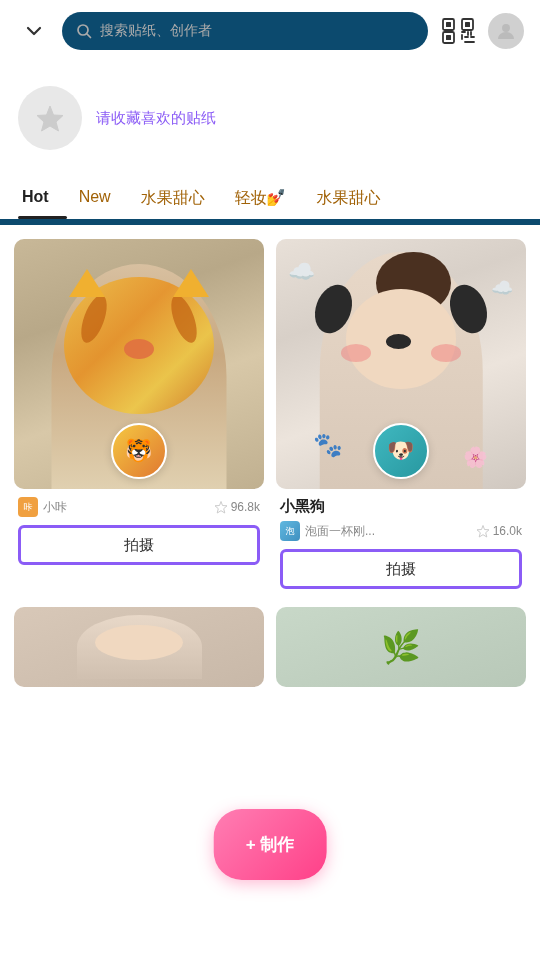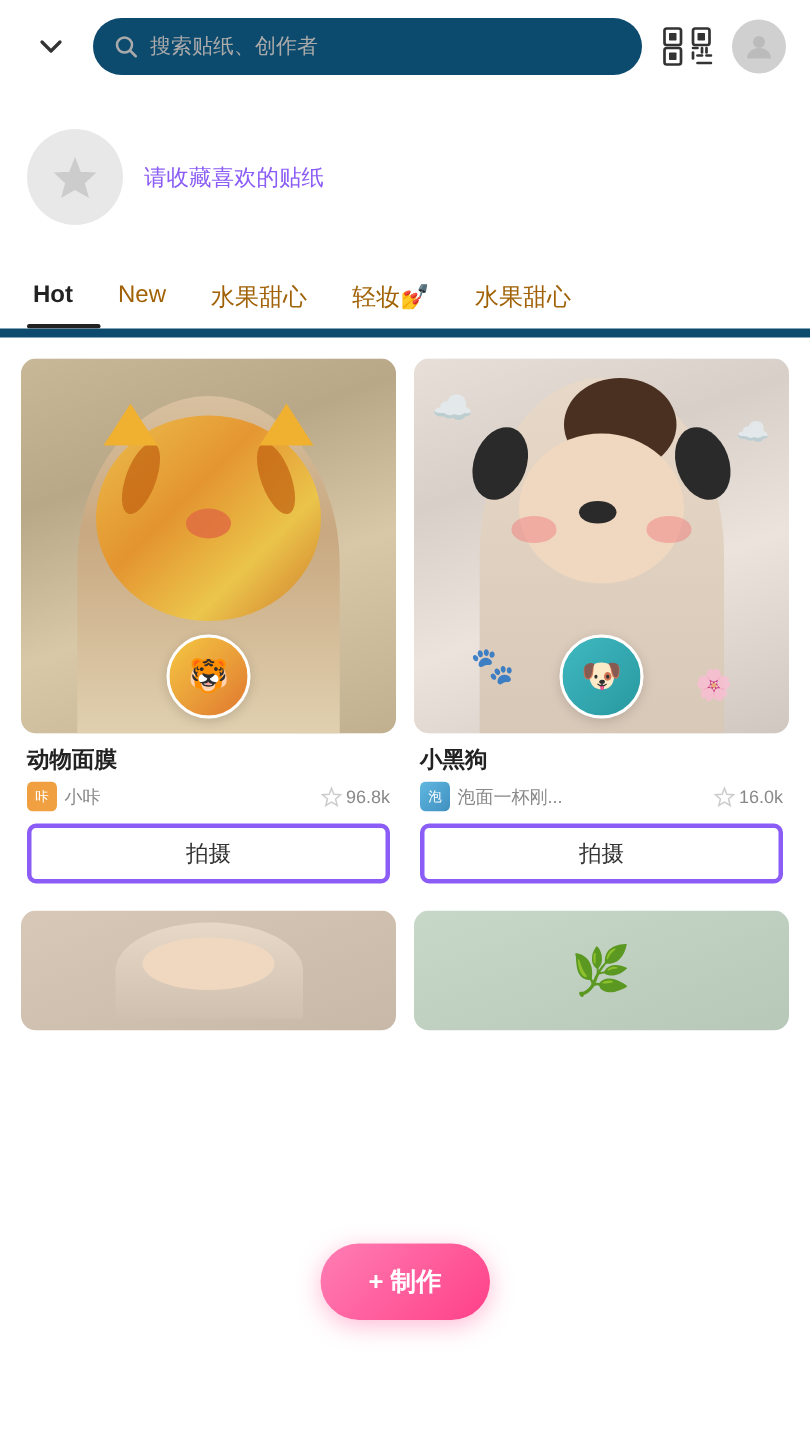--- a/index.html
+++ b/index.html
@@ -227,21 +227,21 @@
       bottom: 80px;
       left: 50%;
       transform: translateX(-50%);
       z-index: 100;
     }
     .fab-btn {
       background: linear-gradient(135deg, #ff7eb3, #ff4088);
       color: #fff;
       border: none;
       border-radius: 28px;
-      padding: 14px 32px;
+      padding: 24px 32px;
       font-size: 17px;
       font-weight: 600;
       cursor: pointer;
       box-shadow: 0 4px 16px rgba(255,64,136,0.35);
       white-space: nowrap;
     }
 
     
     .sticker-grid-bottom {
       display: grid;
@@ -347,21 +347,20 @@
 
         <div style="position:absolute;top:12%;left:22%;width:0;height:0;border-left:18px solid transparent;border-right:18px solid transparent;border-bottom:28px solid #f0b030;"></div>
         <div style="position:absolute;top:12%;right:22%;width:0;height:0;border-left:18px solid transparent;border-right:18px solid transparent;border-bottom:28px solid #f0b030;"></div>
 
         <div style="position:absolute;top:40%;left:44%;width:12%;height:8%;background:#e07040;border-radius:50%;opacity:0.9;"></div>
       </div>
 
       <div class="sticker-thumb sticker-thumb-tiger" style="font-size:22px;">🐯</div>
     </div>
     <div class="sticker-info">
-      <div class="sticker-name">动物面膜</div>
       <div class="sticker-meta">
         <div class="sticker-author">
           <div class="author-avatar" style="background:#f0a040;font-size:9px;color:#fff;">咔</div>
           <span>小咔</span>
         </div>
         <div class="sticker-likes">
           <svg width="14" height="14" viewBox="0 0 14 14" fill="none">
             <polygon points="7,1.5 8.5,5.5 13,5.8 9.7,8.7 10.8,13 7,10.7 3.2,13 4.3,8.7 1,5.8 5.5,5.5" stroke="#ccc" stroke-width="1" fill="none"></polygon>
           </svg>
           <span>96.8k</span>

